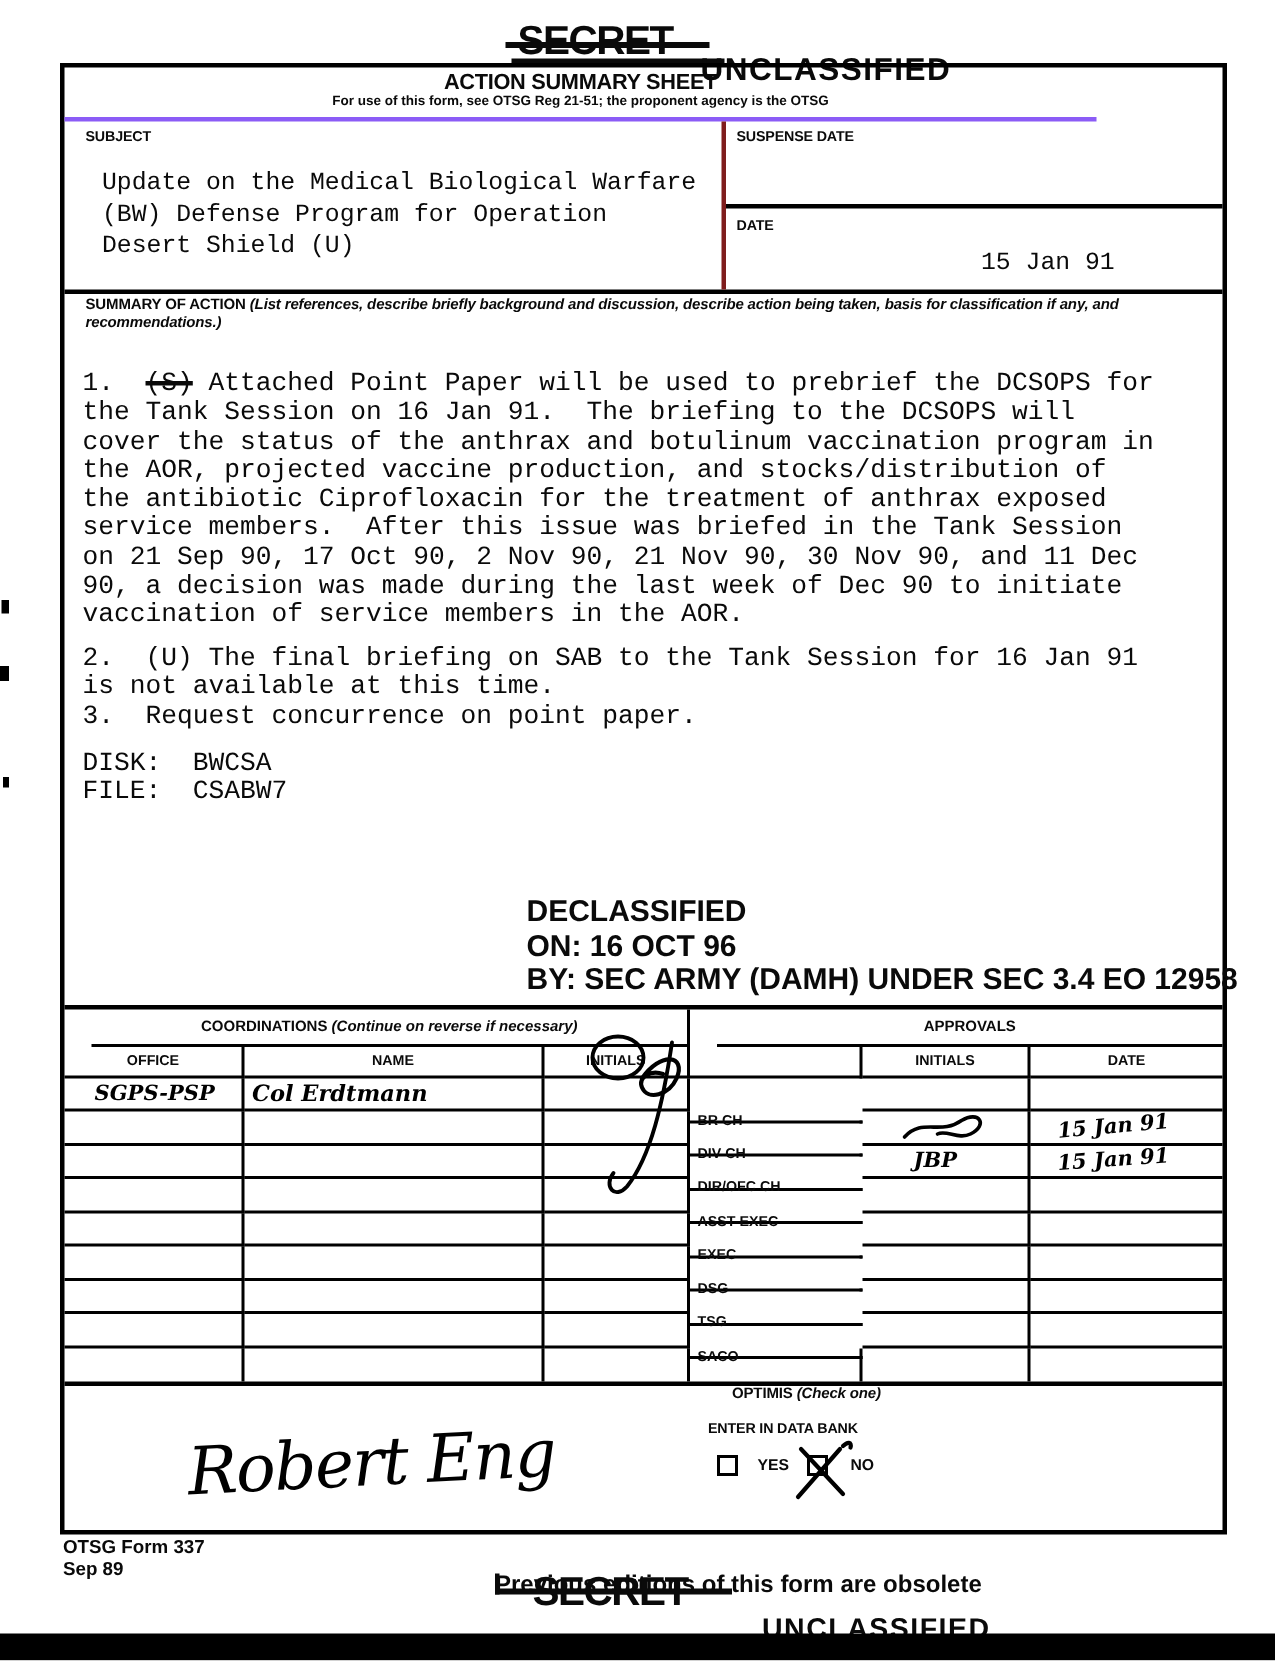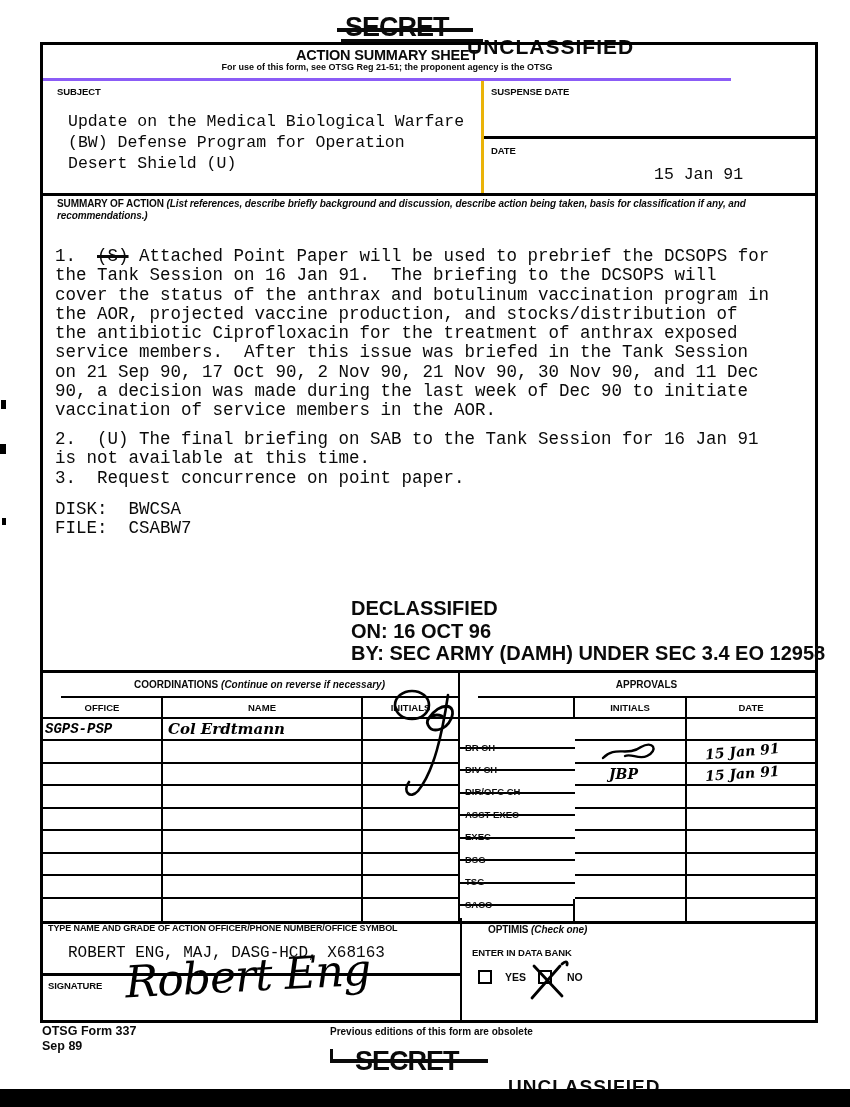--- a/index.html
+++ b/index.html
@@ -51,21 +51,21 @@
   <div class="abs unclass-word" style="left:467px;top:15px;font-size:21px;">UNCLASSIFIED</div>
 
   <div class="form">
 
     <div class="abs" style="left:0;top:0;width:688px;height:33px;border-bottom:3px solid #8b5cf6;text-align:center;">
       <div class="band-title">ACTION SUMMARY SHEET</div>
       <div class="band-sub">For use of this form, see OTSG Reg 21-51; the proponent agency is the OTSG</div>
     </div>
 
     <div class="abs" style="left:0;top:36px;width:772px;height:112px;border-bottom:3px solid #000;">
-      <div class="abs" style="left:0;top:0;width:438px;height:112px;border-right:3px solid #eab308;">
+      <div class="abs" style="left:0;top:0;width:438px;height:112px;border-right:3px solid #7f1d1d;">
         <div class="abs lbl" style="left:14px;top:5px;">SUBJECT</div>
         <div class="abs mono" style="left:25px;top:30px;font-size:16.5px;line-height:21px;">Update on the Medical Biological Warfare
 (BW) Defense Program for Operation
 Desert Shield (U)</div>
       </div>
       <div class="abs" style="left:441px;top:0;width:331px;height:55px;border-bottom:3px solid #000;">
         <div class="abs lbl" style="left:7px;top:5px;">SUSPENSE DATE</div>
         <div class="abs mono" style="left:150px;top:28px;font-size:16px;"></div>
       </div>
       <div class="abs" style="left:441px;top:58px;width:331px;height:54px;">
@@ -108,21 +108,21 @@
       <div class="ct-cell ct-title c6" style="grid-column:4/7;">APPROVALS</div>
 
       <div class="ct-cell ct-head">OFFICE</div>
       <div class="ct-cell ct-head">NAME</div>
       <div class="ct-cell ct-head">INITIALS</div>
       <div class="ct-cell"></div>
       <div class="ct-cell ct-head">INITIALS</div>
       <div class="ct-cell ct-head c6">DATE</div>
 
       <div class="ct-cell">
-          <span class="hand" style="font-size:14px;padding-left:2px;font-family:Liberation Mono, monospace;">SGPS-PSP</span>
+          <span class="hand" style="font-size:14px;padding-left:20px;">SGPS-PSP</span>
         </div>
       <div class="ct-cell">
           <span class="hand" style="font-size:15px;padding-left:5px;">Col Erdtmann</span>
         </div>
       <div class="ct-cell"></div>
       <div class="ct-cell ct-label">BR CH</div>
       <div class="ct-cell"></div>
       <div class="ct-cell c6"></div>
 
       <div class="ct-cell"></div>
@@ -191,29 +191,20 @@
       <div class="ct-cell rowlast"></div>
       <div class="ct-cell rowlast c6"></div>
     </div>
 
     <svg class="abs" style="left:345px;top:638px;z-index:3;" width="78" height="120" viewBox="0 0 78 120">
       <ellipse cx="24" cy="22" rx="17" ry="14" fill="none" stroke="#000" stroke-width="2.6"></ellipse>
       <path d="M40,36 C52,18 70,20 63,36 C58,47 44,51 40,42 C37,35 46,30 54,33" fill="none" stroke="#000" stroke-width="2.8" stroke-linecap="round"></path>
       <path d="M60,12 C54,52 46,88 30,108 C22,117 14,108 21,99" fill="none" stroke="#000" stroke-width="2.6" stroke-linecap="round"></path>
     </svg>
 
-    <div class="officer-cell">
-      <div class="abs" style="left:0;top:0;width:417px;height:55px;border-bottom:3px solid #000;">
-        <div class="abs lbl" style="left:5px;top:5px;font-size:9px;">TYPE NAME AND GRADE OF ACTION OFFICER/PHONE NUMBER/OFFICE SYMBOL</div>
-        <div class="abs mono" style="left:25px;top:26px;font-size:16px;">ROBERT ENG, MAJ, DASG-HCD, X68163</div>
-      </div>
-      <div class="abs" style="left:0;top:58px;width:417px;height:44px;">
-        <div class="abs lbl" style="left:5px;top:4px;">SIGNATURE</div>
-      </div>
-    </div>
 
     <div class="abs hand" style="left:82px;top:905px;font-size:44px;letter-spacing:-1px;transform:rotate(-3deg);z-index:4;">Robert Eng</div>
 
     <div class="optimis-cell">
       <div class="abs lbl" style="left:24px;top:6px;font-size:10px;">
         <span>OPTIMIS</span>
         <i>(Check one)</i>
       </div>
       <div class="abs lbl" style="left:8px;top:29px;">ENTER IN DATA BANK</div>
       <div class="checkbox" style="left:14px;top:52px;"></div>
@@ -222,21 +213,21 @@
       <svg class="abs" style="left:62px;top:38px;" width="48" height="46" viewBox="0 0 48 46">
         <path d="M6,42 L34,10 M36,8 C39,5 42,5 41,9" fill="none" stroke="#000" stroke-width="2.8" stroke-linecap="round"></path>
         <path d="M8,10 L36,40" fill="none" stroke="#000" stroke-width="2.8" stroke-linecap="round"></path>
       </svg>
       <div class="cb-label" style="left:103px;top:53px;">NO</div>
     </div>
   </div>
 
   <div class="abs" style="left:42px;top:1024px;font-size:12.5px;font-weight:600;">OTSG Form 337</div>
   <div class="abs" style="left:42px;top:1039px;font-size:12.5px;font-weight:600;">Sep 89</div>
-  <div class="abs" style="left:330px;top:1026px;font-size:10px;font-weight:600;">Previous editions of this form are obsolete</div>
+  <div class="abs" style="left:330px;top:1048px;font-size:16px;font-weight:600;">Previous editions of this form are obsolete</div>
 
   <div class="abs" style="left:355px;top:1046px;">
     <span class="secret-word">SECRET</span>
     <div class="strike-line" style="left:-25px;top:13px;width:158px;height:4px;"></div>
     <div class="strike-line" style="left:-25px;top:3px;width:3px;height:14px;"></div>
   </div>
   <div class="abs unclass-word" style="left:508px;top:1056px;font-size:19px;">UNCLASSIFIED</div>
 
   <div class="abs" style="left:0;top:1089px;width:850px;height:18px;background:#000;"></div>
   <div class="artifact" style="left:1px;top:400px;width:5px;height:9px;"></div>

